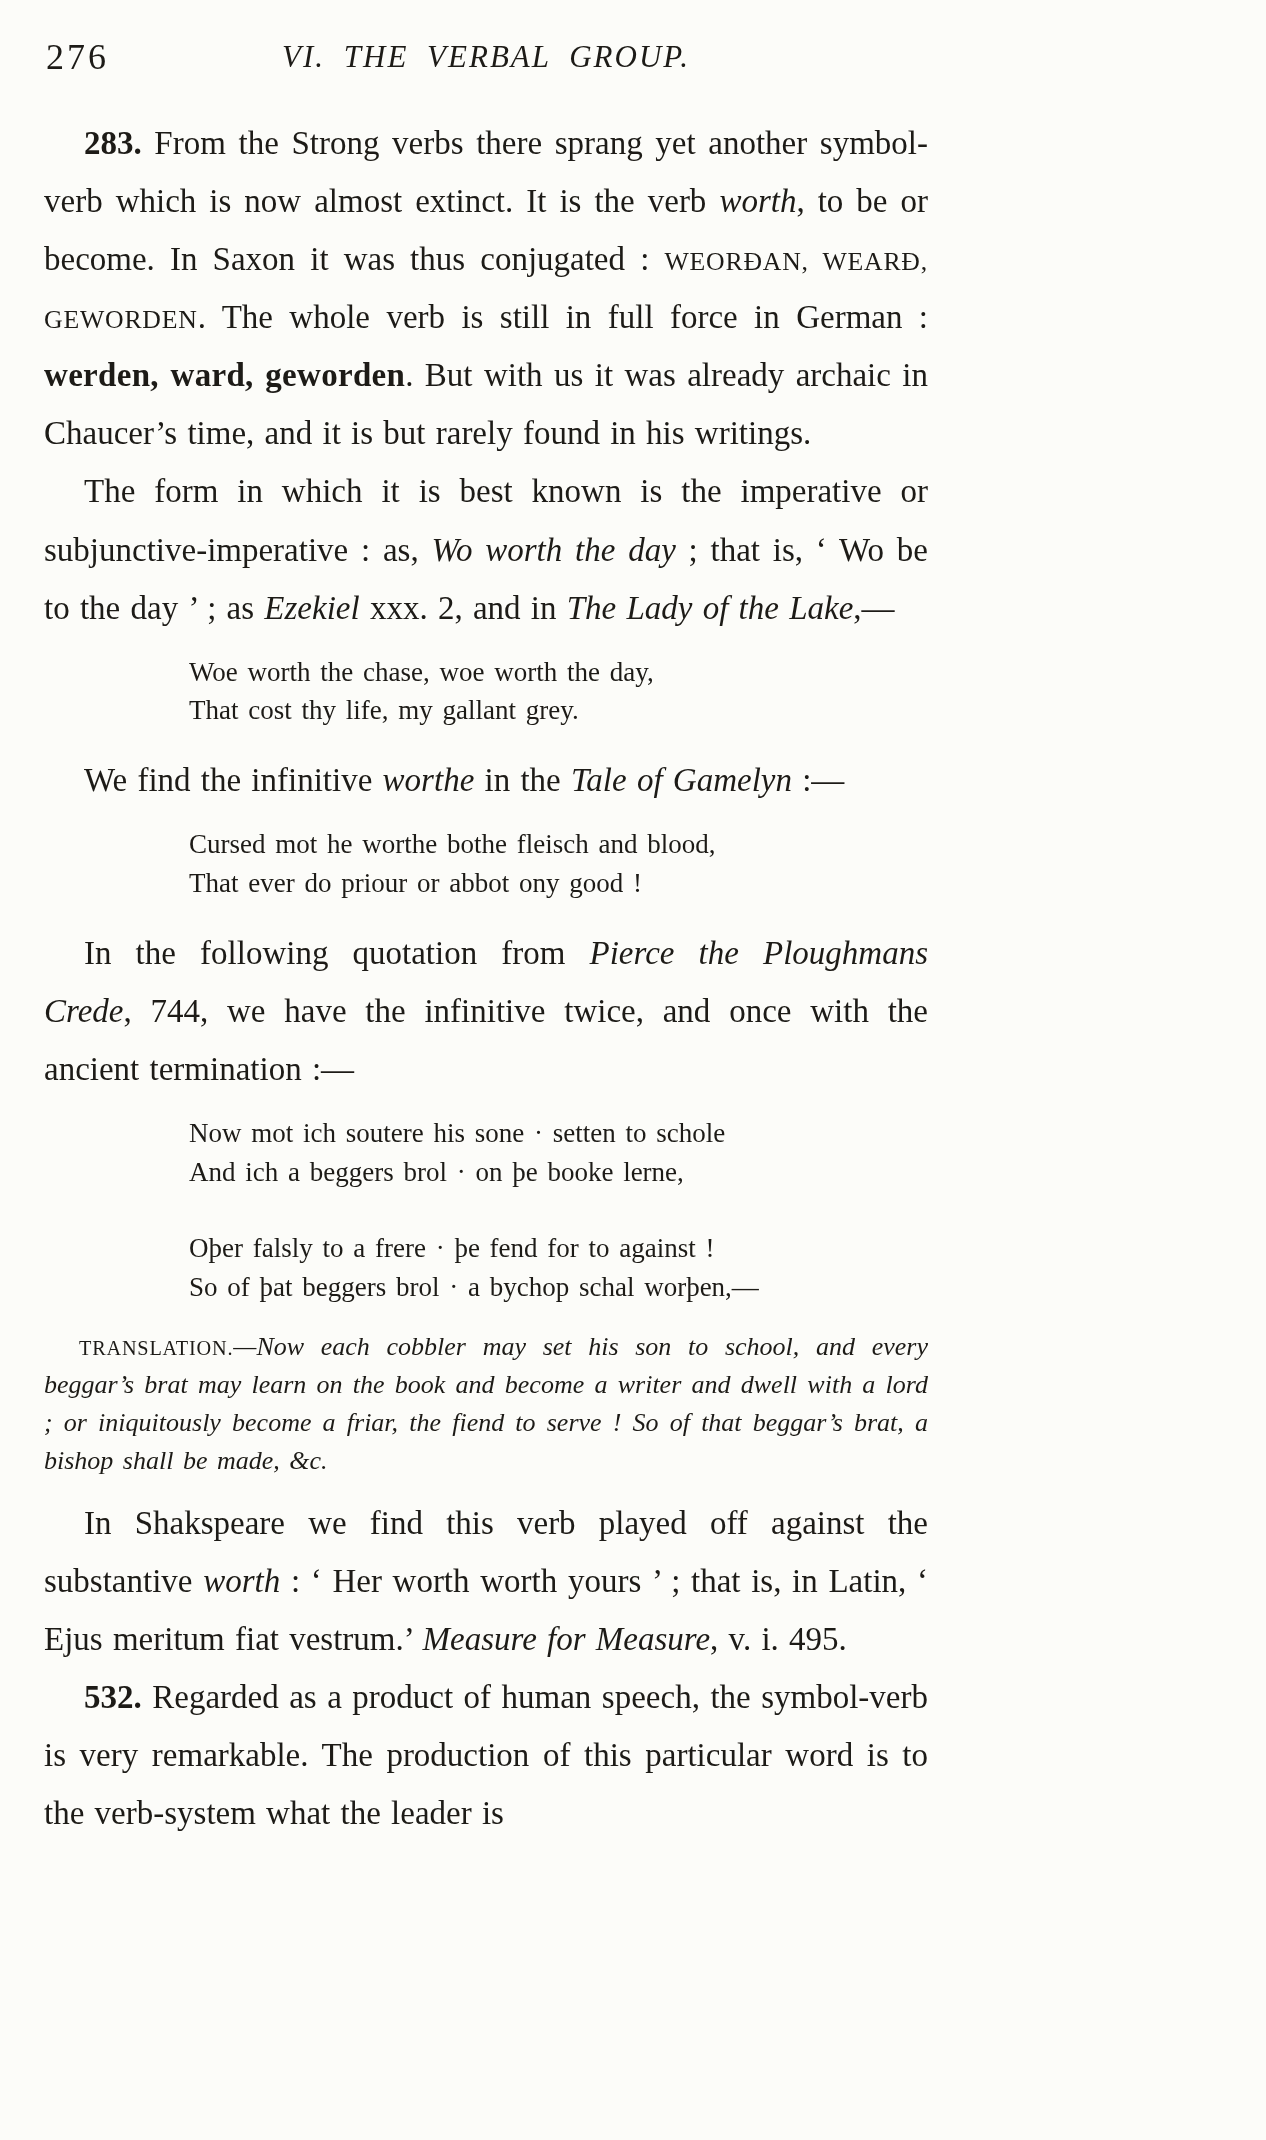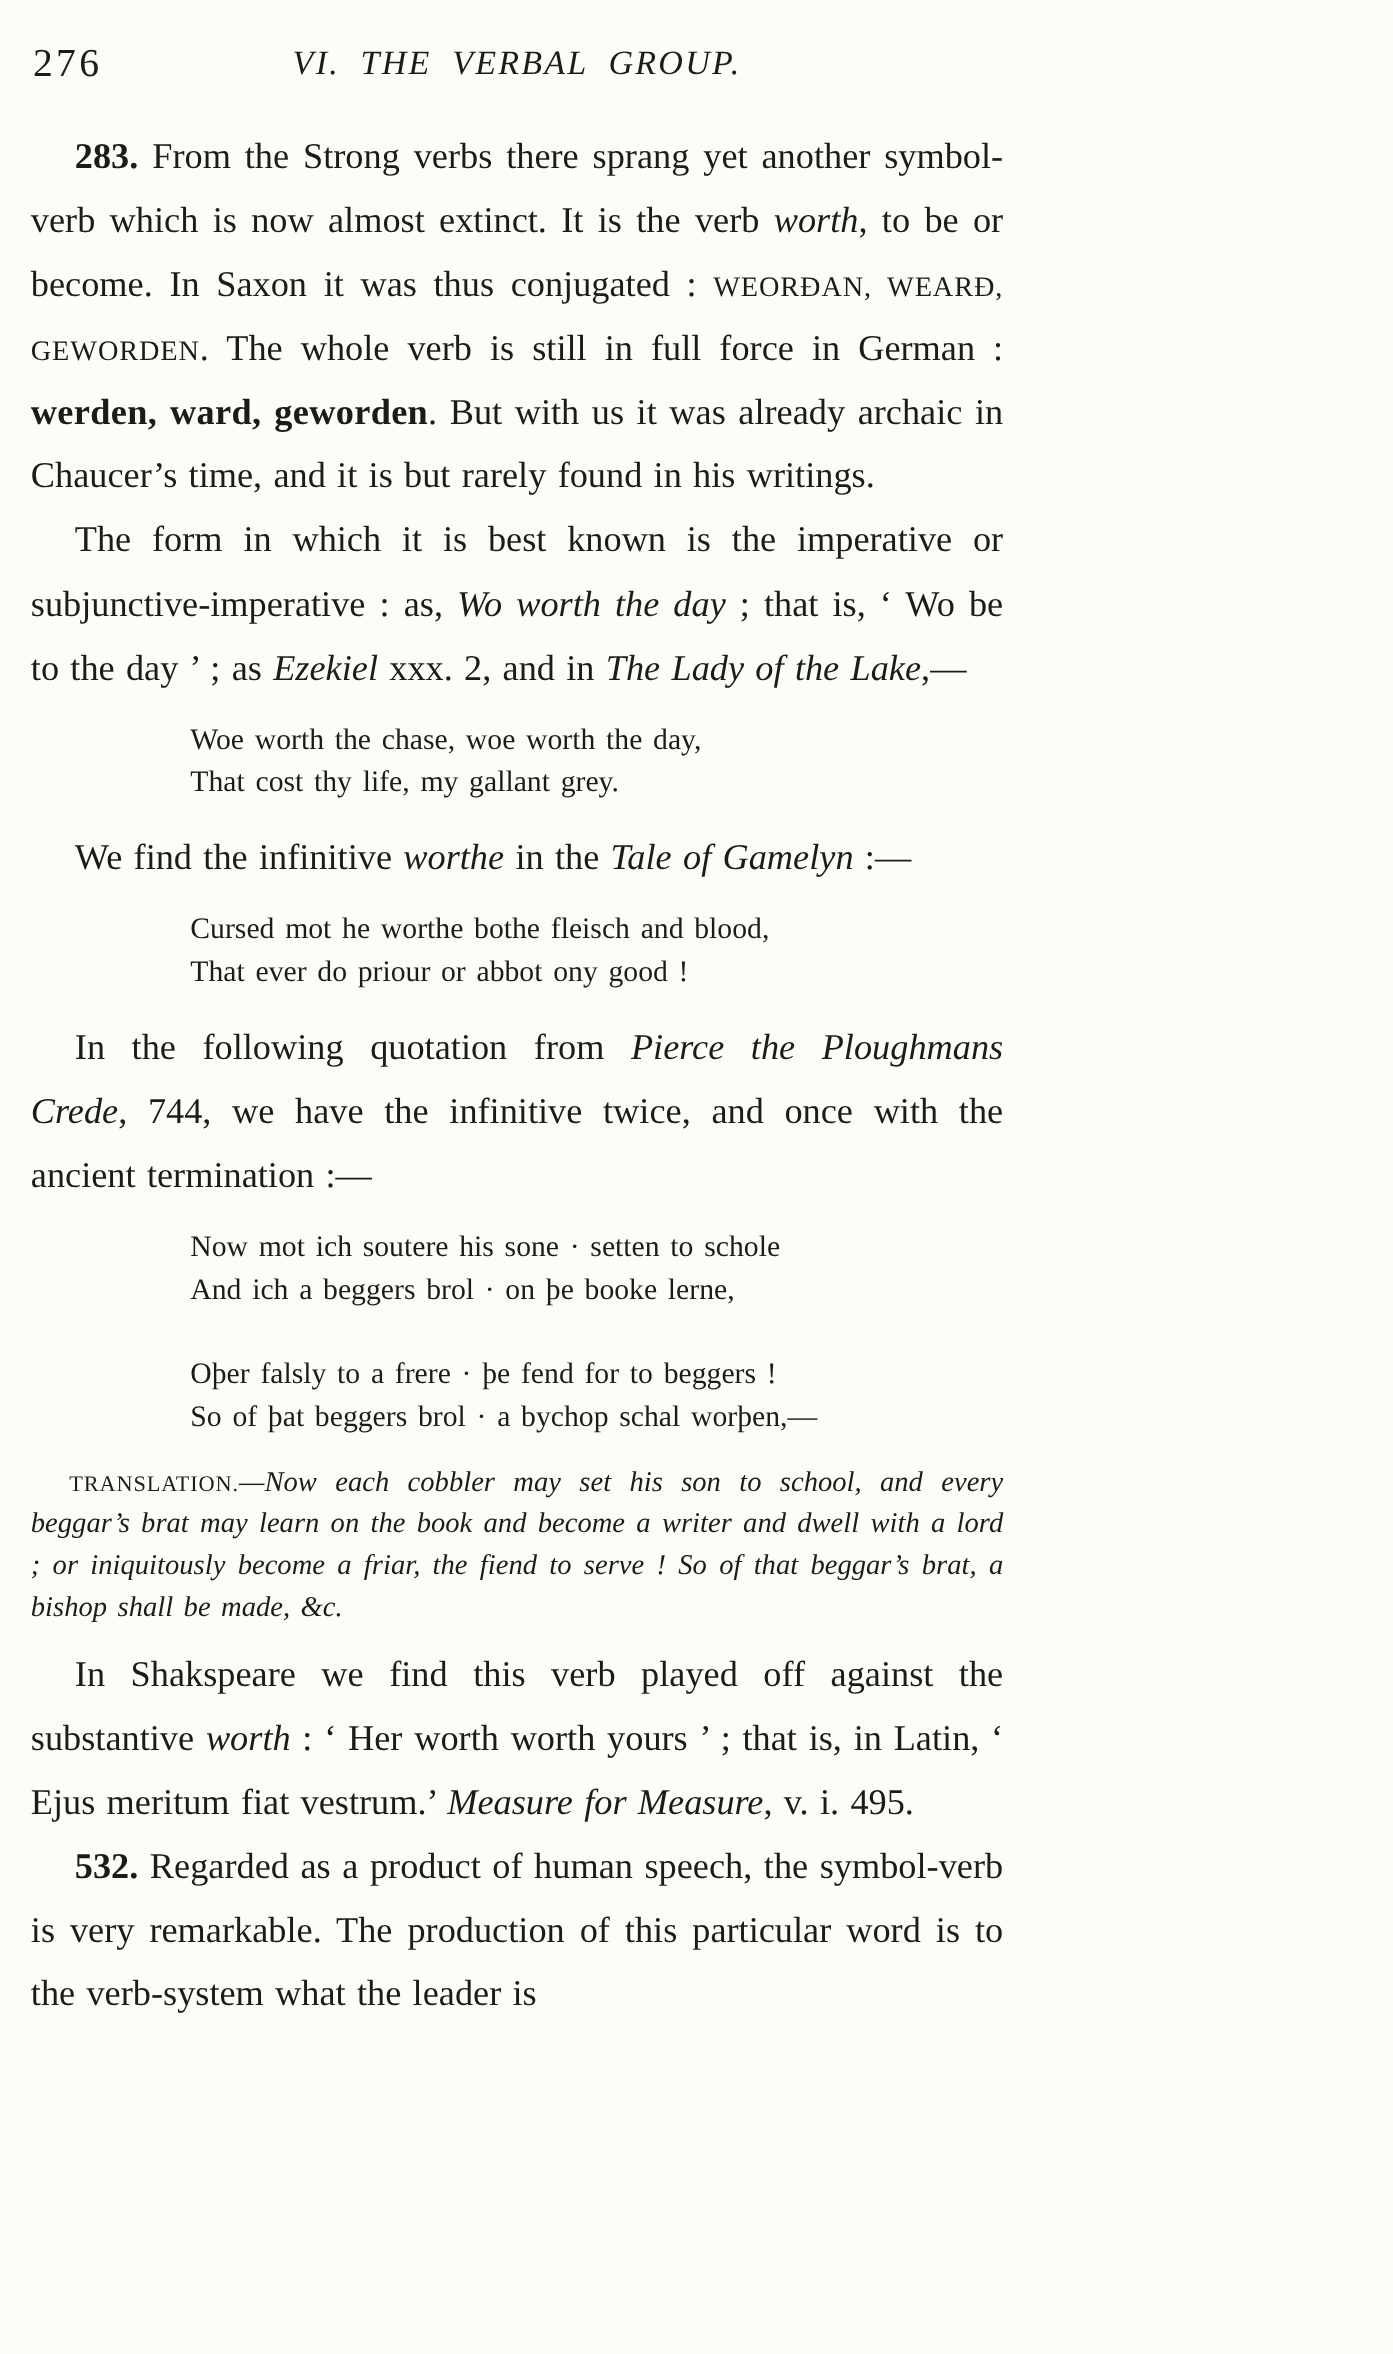--- a/index.html
+++ b/index.html
@@ -6,21 +6,21 @@
   html { background: #d8d5cf; }
   body {
     width: 1266px;
     height: 2140px;
     margin: 0 auto;
     background: #fcfcf9;
     color: #1d1b17;
     font-family: "Liberation Serif", "DejaVu Serif", serif;
     overflow: hidden;
   }
-  .page { padding: 36px 0 0 28px; }
+  .page { padding: 36px 0 0 44px; }
 
   .page-header {
     position: relative;
     width: 884px;
     height: 50px;
     margin-bottom: 28px;
   }
   .page-number {
     position: absolute;
     left: 2px; top: 0;
@@ -85,21 +85,21 @@
     <p class="body-para"><span>The form in which it is best known is the imperative or subjunctive-imperative :  as, </span><span class="italic">Wo worth the day</span><span> ;  that is, ‘ Wo be to the day ’ ;  as </span><span class="italic">Ezekiel</span><span> xxx. 2, and in </span><span class="italic">The Lady of the Lake</span><span>,—</span></p>
 
     <div class="verse"><span>Woe worth the chase, woe worth the day,</span><br><span>That cost thy life, my gallant grey.</span></div>
 
     <p class="body-para"><span>We find the infinitive </span><span class="italic">worthe</span><span> in the </span><span class="italic">Tale of Gamelyn</span><span> :—</span></p>
 
     <div class="verse"><span>Cursed mot he worthe bothe fleisch and blood,</span><br><span>That ever do priour or abbot ony good !</span></div>
 
     <p class="body-para"><span>In the following quotation from </span><span class="italic">Pierce the Ploughmans Crede</span><span>, 744, we have the infinitive twice, and once with the ancient termination :—</span></p>
 
-    <div class="verse"><span>Now mot ich soutere his sone · setten to schole</span><br><span>And ich a beggers brol · on þe booke lerne,</span><br><br><span>Oþer falsly to a frere · þe fend for to beggers !</span><br><span>So of þat beggers brol · a bychop schal worþen,—</span></div>
+    <div class="verse"><span>Now mot ich soutere his sone · setten to schole</span><br><span>And ich a beggers brol · on þe booke lerne,</span><br><br><span>Oþer falsly to a frere · þe fend for to against !</span><br><span>So of þat beggers brol · a bychop schal worþen,—</span></div>
 
     <p class="translation"><span class="smallcaps">TRANSLATION.</span><span class="italic">—Now each cobbler may set his son to school, and every beggar’s brat may learn on the book and become a writer and dwell with a lord ;  or iniquitously become a friar, the fiend to serve !  So of that beggar’s brat, a bishop shall be made, &amp;c.</span></p>
 
     <p class="body-para"><span>In Shakspeare we find this verb played off against the substantive </span><span class="italic">worth</span><span> :  ‘ Her worth worth yours ’ ;  that is, in Latin,  ‘ Ejus meritum fiat vestrum.’  </span><span class="italic">Measure for Measure</span><span>, v. i. 495.</span></p>
 
     <p class="body-para"><span class="bold">532.</span><span>  Regarded as a product of human speech, the symbol-verb is very remarkable.  The production of this particular word is to the verb-system what the leader is</span></p>
 
   </main>
 </div>
 

